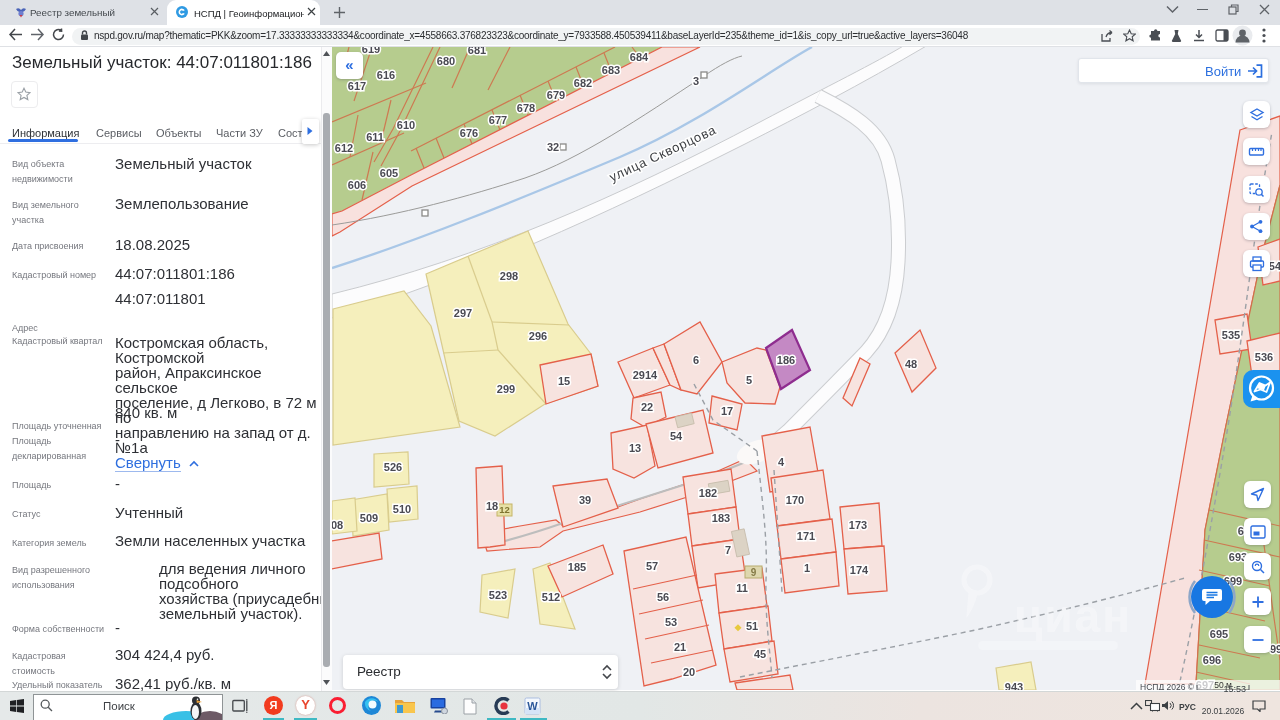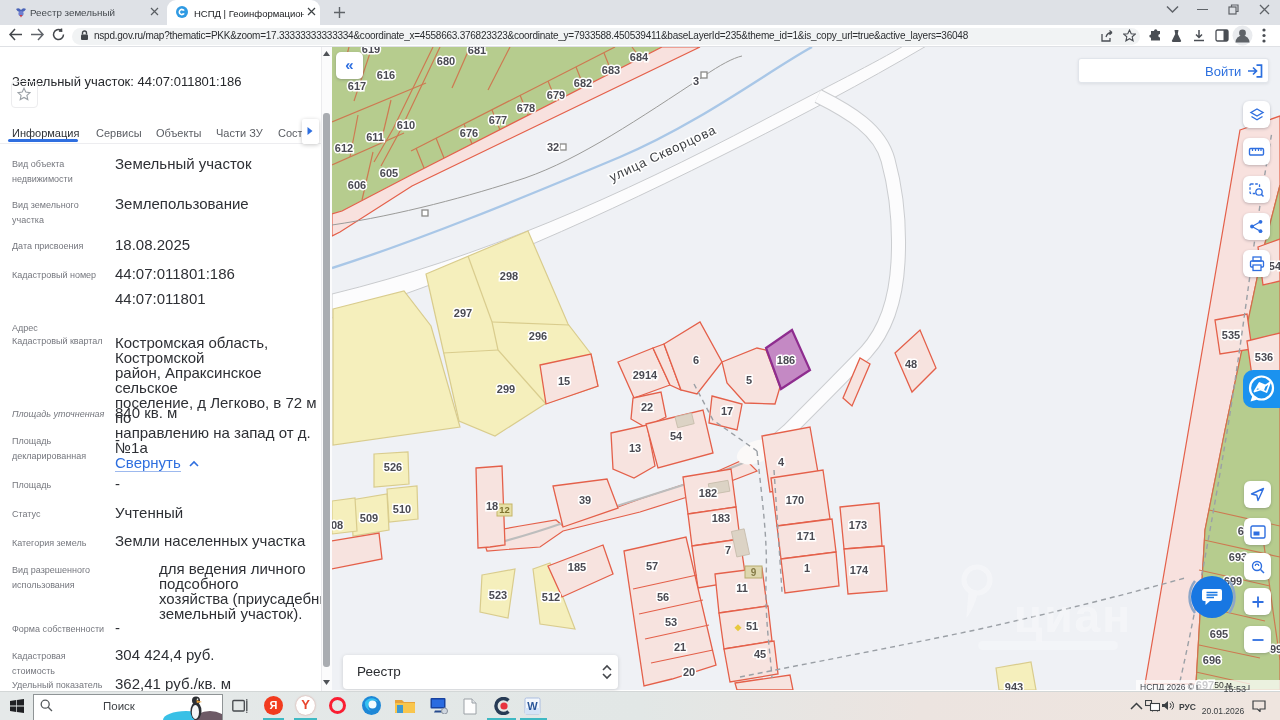--- a/index.html
+++ b/index.html
@@ -2,21 +2,21 @@
 <html><head><meta charset="utf-8">
 <style>
 html,body{margin:0;padding:0;width:1280px;height:720px;overflow:hidden;font-family:"Liberation Sans",sans-serif;background:#fff;}
 .abs{position:absolute;}
 #tabbar{left:0;top:0;width:1280px;height:25px;background:#dee1e6;}
 #toolbar{left:0;top:25px;width:1280px;height:22px;background:#fff;border-bottom:1px solid #dfe1e5;box-sizing:border-box;}
 .tabtxt{font-size:9.8px;color:#3c4043;white-space:nowrap;}
 #omni{left:72px;top:27.5px;width:1068px;height:17px;background:#f1f3f4;border-radius:9px;overflow:hidden;}
 #urltxt{left:94px;top:29.5px;font-size:10px;color:#2c2e31;white-space:nowrap;letter-spacing:-0.24px;}
 #panel{left:0;top:47px;width:332px;height:644px;background:#fff;}
-#ptitle{left:12px;top:53px;width:310px;font-size:13px;color:#26282c;margin-top:21px;}
+#ptitle{left:12px;top:53px;width:310px;font-size:17px;color:#26282c;}
 #starbox{left:11px;top:81px;width:25px;height:25px;border:1px solid #ececee;border-radius:4px;}
 .ptab{font-size:11px;color:#5a5d63;top:127px;}
 #tabuline{left:8px;top:139px;width:70px;height:3px;background:#2f6fe0;border-radius:2px;}
 #tabline{left:0;top:143px;width:321px;height:1px;background:#ededf0;}
 .rl{position:absolute;left:12px;width:98px;font-size:9px;line-height:14.5px;color:#75777e;}
 .rv{position:absolute;left:115px;width:205px;font-size:15px;line-height:15px;color:#2e3035;}
 #sbar{left:321px;top:47px;width:11px;height:644px;background:#fbfbfc;border-left:1px solid #ebebee;box-sizing:border-box;}
 #sthumb{left:323px;top:113px;width:7px;height:554px;background:#a9acb1;border-radius:3px;}
 .mbtn{width:27px;height:27px;background:#fff;border-radius:6px;box-shadow:0 1px 3px rgba(60,64,77,.3);display:flex;align-items:center;justify-content:center;}
 #taskbar{left:0;top:691px;width:1280px;height:29px;background:linear-gradient(90deg,#e5e9e9 0%,#e2e7e6 50%,#ece4e0 72%,#efe5df 100%);border-top:1px solid #d3d7d7;box-sizing:border-box;}
@@ -134,21 +134,21 @@
 <div class="rl" style="top:239px;">Дата присвоения</div>
 <div class="rv" style="top:237px;">18.08.2025</div>
 <div class="rl" style="top:268px;">Кадастровый номер</div>
 <div class="rv" style="top:266px;">44:07:011801:186</div>
 <div class="rl" style="top:293px;margin-top:41px;">Кадастровый квартал</div>
 <div class="rv" style="top:291px;">44:07:011801</div>
 <div class="rl" style="top:321px;">Адрес</div>
 <div class="rv" style="top:319px;margin-top:16px;">Костромская область, Костромской<br>район, Апраксинское сельское<br>поселение, д Легково, в 72 м по<br>направлению на запад от д. №1а<br><span style="color:#2f6fdf;border-bottom:1px solid #9db9ee;">Свернуть</span> <svg width="10" height="8" viewBox="0 0 10 8" style="margin-left:4px">
       <path d="M1 6 L5 2 L9 6" fill="none" stroke="#2f6fdf" stroke-width="1.6"></path>
     </svg></div>
-<div class="rl" style="top:407px;font-style:italic;">Площадь уточненная</div>
+<div class="rl" style="top:419px;">Площадь уточненная</div>
 <div class="rv" style="top:405px;">840 кв. м</div>
 <div class="rl" style="top:434px;">Площадь<br>декларированная</div>
 <div class="rv" style="top:432px;">-</div>
 <div class="rl" style="top:478px;">Площадь</div>
 <div class="rv" style="top:476px;">-</div>
 <div class="rl" style="top:507px;">Статус</div>
 <div class="rv" style="top:505px;">Учтенный</div>
 <div class="rl" style="top:536px;">Категория земель</div>
 <div class="rv" style="top:533px;">Земли населенных участка</div>
 <div class="rl" style="top:563px;">Вид разрешенного<br>использования</div>

